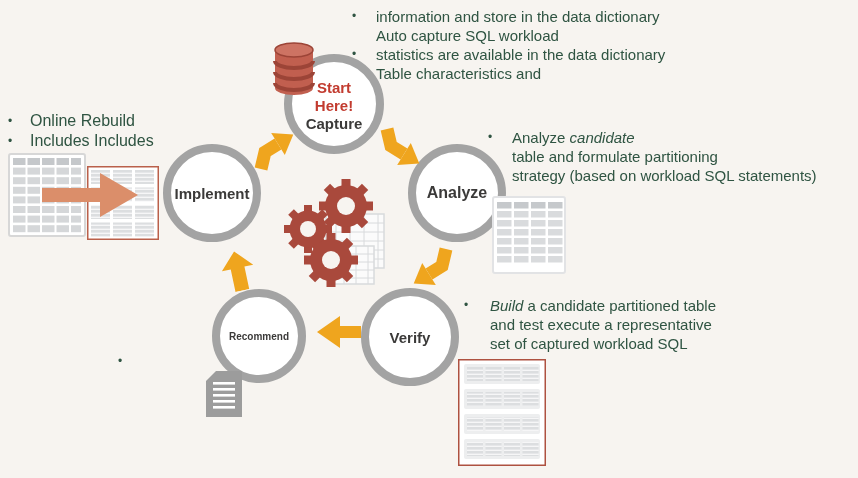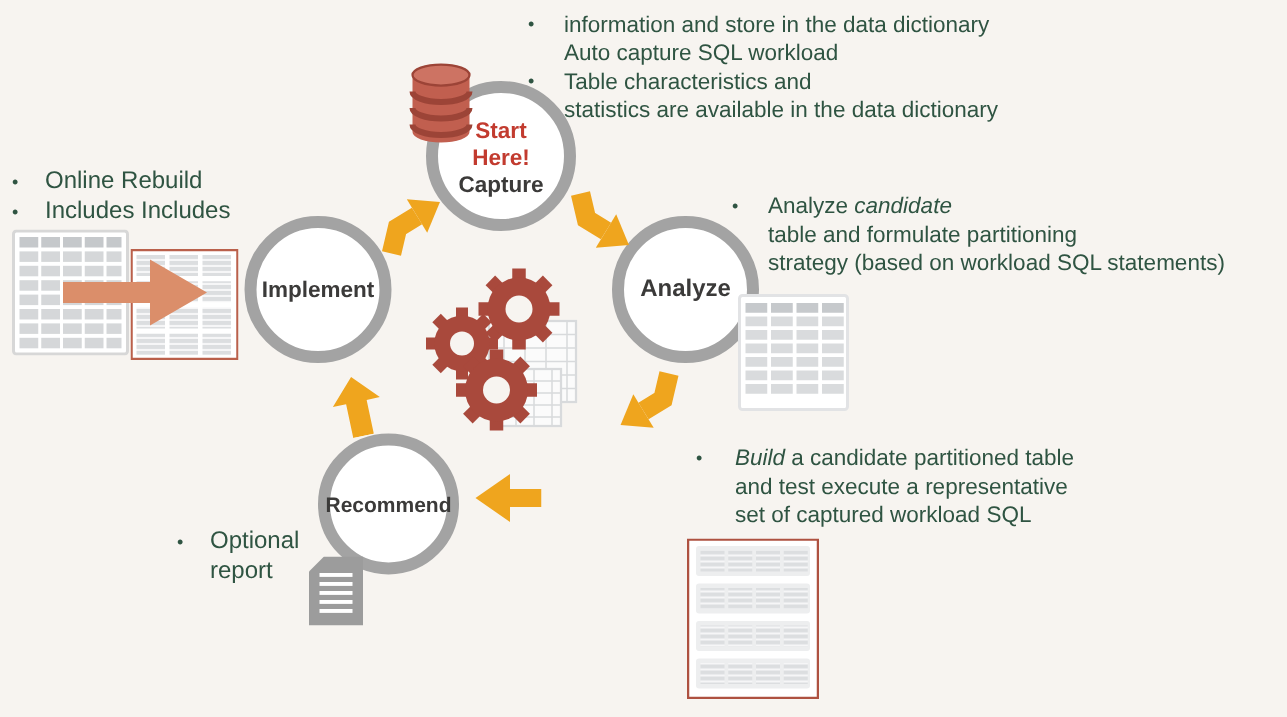--- a/index.html
+++ b/index.html
@@ -51,23 +51,26 @@
   <div class="circle" style="left:284px;top:54px;width:100px;height:100px;padding-top:2px;">
     <div class="pre">Start</div>
     <div class="pre">Here!</div>
     <div class="label">Capture</div>
   </div>
 
   <div class="circle" style="left:408px;top:144px;width:98px;height:98px;">
     <div class="label" style="font-size:16px;">Analyze</div>
   </div>
 
+  <div class="circle" style="left:361px;top:288px;width:98px;height:98px;">
+    <div class="label">Verify</div>
+  </div>
 
   <div class="circle" style="left:212px;top:289px;width:94px;height:94px;">
-    <div class="label" style="font-size:14px;">Recommend</div>
+    <div class="label" style="font-size:10px;">Recommend</div>
   </div>
 
   <div class="circle" style="left:163px;top:144px;width:98px;height:98px;">
     <div class="label">Implement</div>
   </div>
 
   <svg class="abs" style="left:251px;top:126px;" width="46" height="46" viewBox="0 0 46 46">
     <path d="M10,43 L14,26 L27,18" fill="none" stroke="#EFA51E" stroke-width="13"></path>
     <polygon points="33.8,29.1 20.2,6.9 42.3,8.6" fill="#EFA51E"></polygon>
   </svg>
@@ -278,22 +281,22 @@
     <div class="row">
       <span class="dot">•</span>
       <span>
         <span style="display:block">information and store in the data dictionary</span>
         <span style="display:block">Auto capture SQL workload</span>
       </span>
     </div>
     <div class="row">
       <span class="dot">•</span>
       <span>
+        <span style="display:block">statistics are available in the data dictionary</span>
         <span style="display:block">Table characteristics and</span>
-        <span style="display:block">statistics are available in the data dictionary</span>
       </span>
     </div>
   </div>
 
   <div class="note abs" style="left:488px;top:128px;width:370px;">
     <div class="row">
       <span class="dot">•</span>
       <span>
         <span style="display:block"><span>Analyze </span><span class="it">candidate</span></span>
         <span style="display:block">table and formulate partitioning</span>
@@ -309,24 +312,20 @@
         <span style="display:block"><span class="it">Build</span><span> a candidate partitioned table</span></span>
         <span style="display:block">and test execute a representative</span>
         <span style="display:block">set of captured workload SQL</span>
       </span>
     </div>
   </div>
 
   <div class="note big abs" style="left:118px;top:351px;width:110px;">
     <div class="row">
       <span class="dot" style="flex-basis:22px;width:22px;line-height:20px;">•</span>
-      <span>
-        <span style="display:block">Optional</span>
-        <span style="display:block">report</span>
-      </span>
     </div>
   </div>
 
   <div class="note big abs" style="left:8px;top:111px;width:190px;">
     <div class="row">
       <span class="dot" style="flex-basis:22px;width:22px;line-height:20px;">•</span>
       <span>Online Rebuild</span>
     </div>
     <div class="row">
       <span class="dot" style="flex-basis:22px;width:22px;line-height:20px;">•</span>

